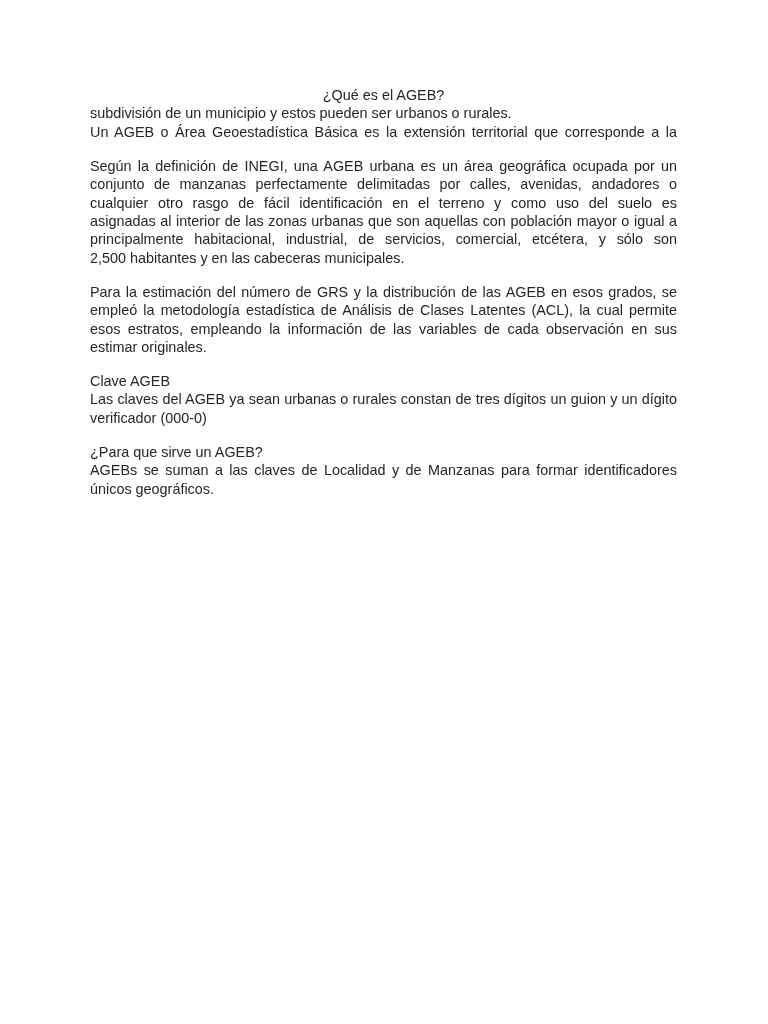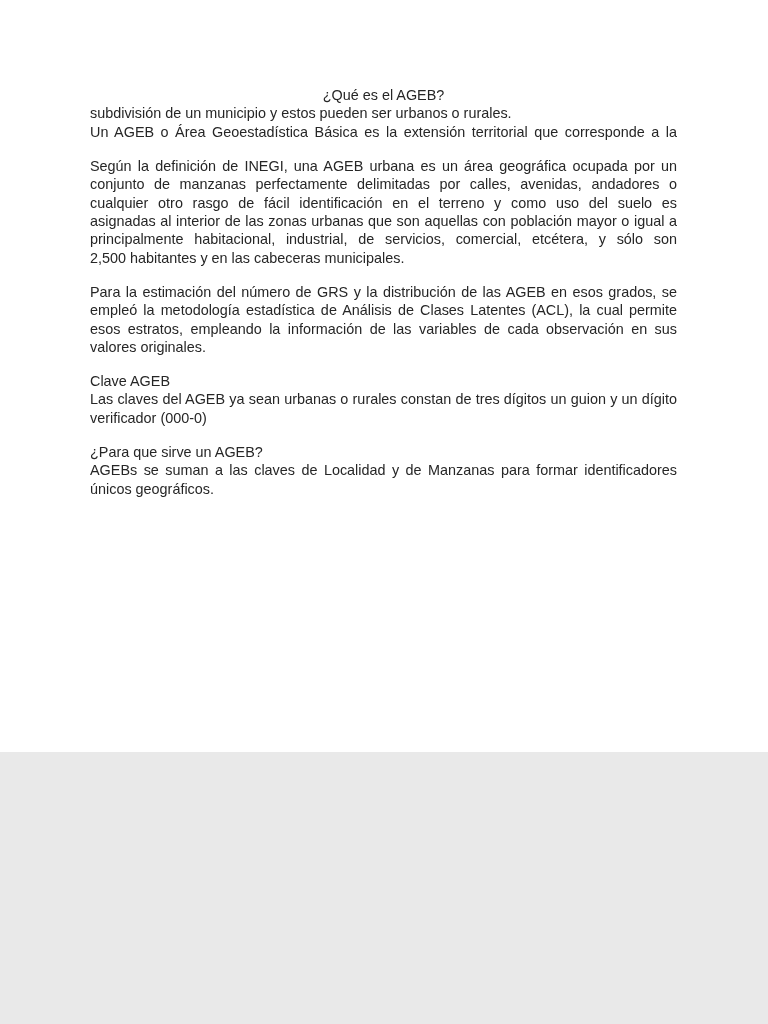--- a/index.html
+++ b/index.html
@@ -3,21 +3,21 @@
 <meta charset="utf-8">
 <style>
   html, body {
     margin: 0;
     padding: 0;
     background: #e9e9e9;
   }
   .page {
     position: relative;
     width: 768px;
-    height: 752px;
+    height: 1024px;
     background: #ffffff;
     overflow: hidden;
     font-family: "Liberation Sans", sans-serif;
     font-size: 14.4px;
     color: #262626;
   }
   .content {
     position: absolute;
     left: 90px;
     top: 86px;
@@ -60,21 +60,21 @@
       <span class="ln j" style="display:block">cualquier otro rasgo de fácil identificación en el terreno y como uso del suelo es</span>
       <span class="ln j" style="display:block">asignadas al interior de las zonas urbanas que son aquellas con población mayor o igual a</span>
       <span class="ln j" style="display:block">principalmente habitacional, industrial, de servicios, comercial, etcétera, y sólo son</span>
       <span class="ln" style="display:block">2,500 habitantes y en las cabeceras municipales.</span>
     </p>
 
     <p class="block">
       <span class="ln j" style="display:block">Para la estimación del número de GRS y la distribución de las AGEB en esos grados, se</span>
       <span class="ln j" style="display:block">empleó la metodología estadística de Análisis de Clases Latentes (ACL), la cual permite</span>
       <span class="ln j" style="display:block">esos estratos, empleando la información de las variables de cada observación en sus</span>
-      <span class="ln" style="display:block">valores originales.</span>
+      <span class="ln" style="display:block">estimar originales.</span>
     </p>
 
     <p class="block">
       <span class="ln" style="display:block">Clave AGEB</span>
       <span class="ln j" style="display:block">Las claves del AGEB ya sean urbanas o rurales constan de tres dígitos un guion y un dígito</span>
       <span class="ln" style="display:block">verificador (000-0)</span>
     </p>
 
     <p class="block">
       <span class="ln" style="display:block">¿Para que sirve un AGEB?</span>

